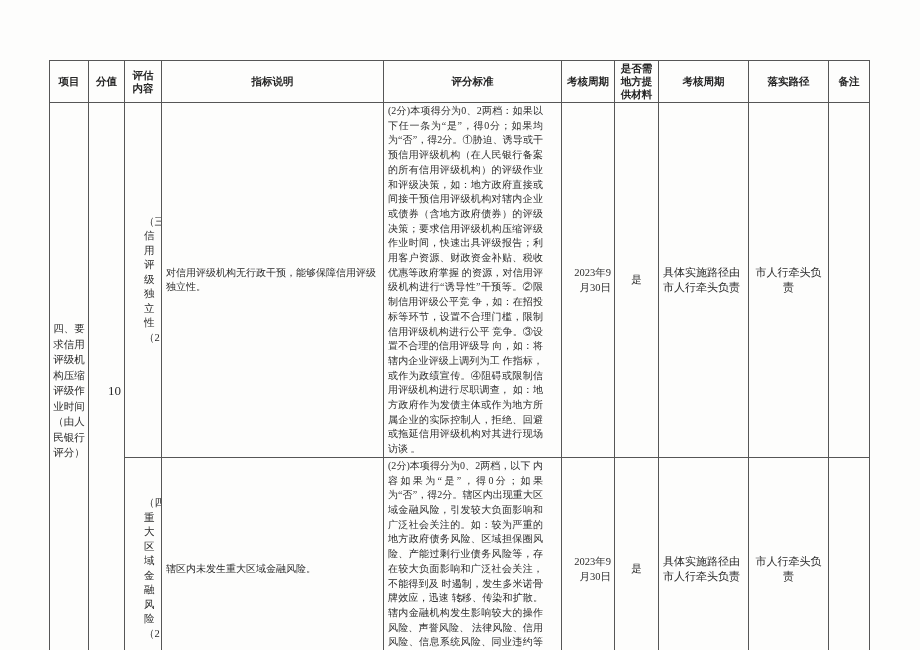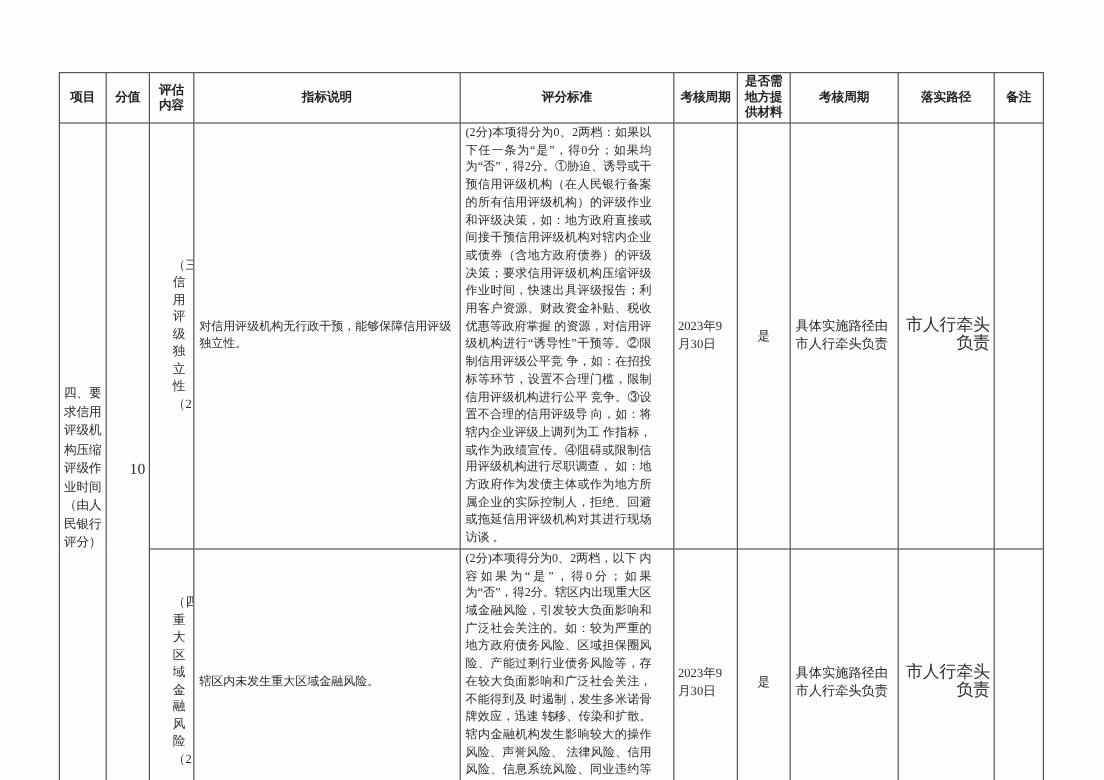--- a/index.html
+++ b/index.html
@@ -76,39 +76,39 @@
     font-size: 10px;
     line-height: 14.7px;
     text-align: justify;
     text-justify: inter-character;
     vertical-align: top;
     padding: 1px 18px 0 4px;
   }
   td.cell-period {
     font-size: 10.5px;
     line-height: 15px;
-    text-align: left;
+    text-align: right;
     vertical-align: middle;
   }
   td.cell-materials {
     font-size: 10.5px;
     text-align: center;
     vertical-align: middle;
   }
   td.cell-path {
     font-size: 11px;
     line-height: 14.5px;
     text-align: left;
     vertical-align: middle;
     padding: 2px 4px;
   }
   td.cell-unit {
-    font-size: 14px;
+    font-size: 11px;
     line-height: 14.5px;
-    text-align: right;
+    text-align: center;
     vertical-align: middle;
   }
   td.cell-remark {
     font-size: 10.5px;
     text-align: center;
     vertical-align: middle;
   }
   .page-number {
     position: absolute;
     left: 0;

